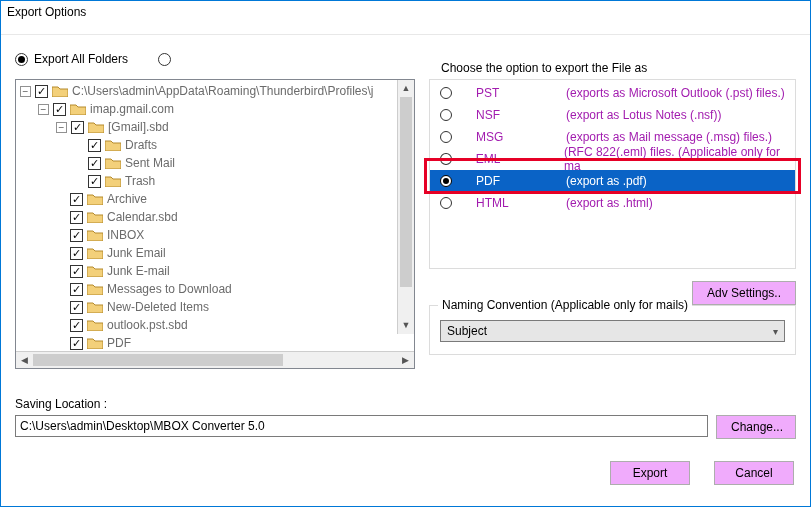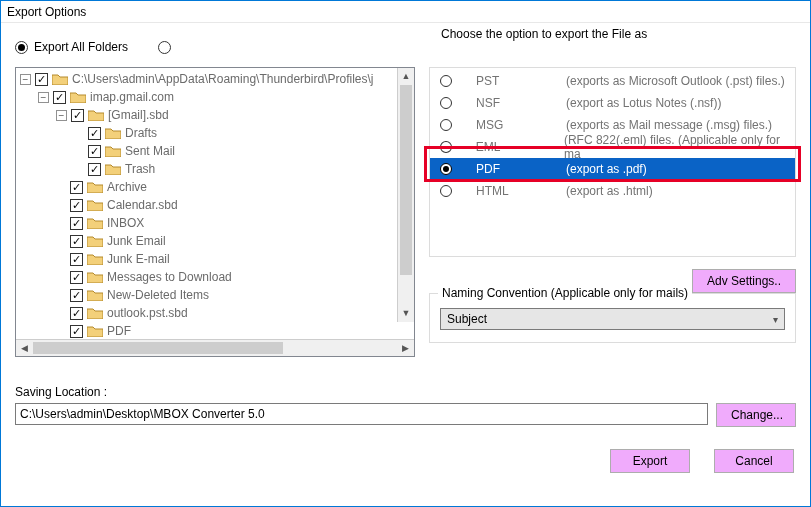--- a/index.html
+++ b/index.html
@@ -7,36 +7,36 @@
   font-family: "Segoe UI", Tahoma, sans-serif;
   font-size: 12px;
   background: #fff;
   color: #000;
   width: 811px;
   height: 507px;
   border: 1px solid #0078d7;
   overflow: hidden;
 }
 .titlebar {
-  height: 22px;
+  height: 34px;
   line-height: 22px;
   padding-left: 6px;
   background: #fff;
   border-bottom: 1px solid #e8e8e8;
   font-size: 12px;
 }
 .content { padding: 10px 14px 0 14px; position: relative; }
 .top-row { height: 28px; display:flex; align-items:center;}
 .radio-group { display: inline-flex; align-items: center; margin-right: 30px; }
 .radio-dot {
   width: 13px; height: 13px; border: 1px solid #333; border-radius: 50%;
   display: inline-flex; align-items:center; justify-content:center; margin-right:6px;
 }
 .radio-dot.selected::after { content:""; width:7px; height:7px; background:#000; border-radius:50%; }
-.right-header { position:absolute; left: 440px; top: 4px; }
+.right-header { position:absolute; left: 440px; top: 26px; }
 .body-row { display:flex; gap:14px; margin-top:6px; }
 .tree-panel {
   width: 400px; height: 290px; border:1px solid #828790; position:relative; display:flex; flex-direction:column;
 }
 .tree-body { flex:1 1 auto; overflow:hidden; position:relative; }
 .tree-list { padding: 2px 0 0 0; }
 .tree-row { display:flex; align-items:center; height:18px; white-space:nowrap; color:#6b6b6b; }
 .tree-row .lbl { color:#6b6b6b; }
 .expander {
   width:11px; height:11px; border:1px solid #919191; font-size:10px; line-height:9px; text-align:center;
@@ -56,21 +56,21 @@
 .vscroll .track { flex:1; position:relative; }
 .vscroll .thumb { position:absolute; left:2px; right:2px; top:0; height:190px; background:#cdcdcd; }
 .hscroll { height:17px; background:#f0f0f0; border-top:1px solid #cdcdcd; display:flex;}
 .hscroll .arrow { width:17px; text-align:center; font-size:9px; line-height:17px; color:#555;}
 .hscroll .track { flex:1; position:relative; }
 .hscroll .thumb { position:absolute; top:2px; bottom:2px; left:0; width:250px; background:#cdcdcd; }
 
 .right-panel { flex:1; display:flex; flex-direction:column; }
 .format-box { border:1px solid #dcdcdc; height: 190px; position:relative;}
 .format-list { padding:2px 0; }
-.format-row { display:flex; align-items:center; height:22px; padding-left:10px; color:#737373; }
+.format-row { display:flex; align-items:center; height:22px; padding-left:10px; color:#a21caf; }
 .format-row .rdot {
   width:12px; height:12px; border:1px solid #333; border-radius:50%; margin-right:24px;
   display:inline-flex; align-items:center; justify-content:center; background:#fff;
 }
 .format-row.selected { background:#0a63c6; color:#fff; }
 .format-row.selected .rdot { border-color:#000; }
 .format-row.selected .rdot::after { content:""; width:6px; height:6px; background:#000; border-radius:50%;}
 .format-row .fname { width:90px; }
 .format-row .fdesc { }
 .highlight-box {

